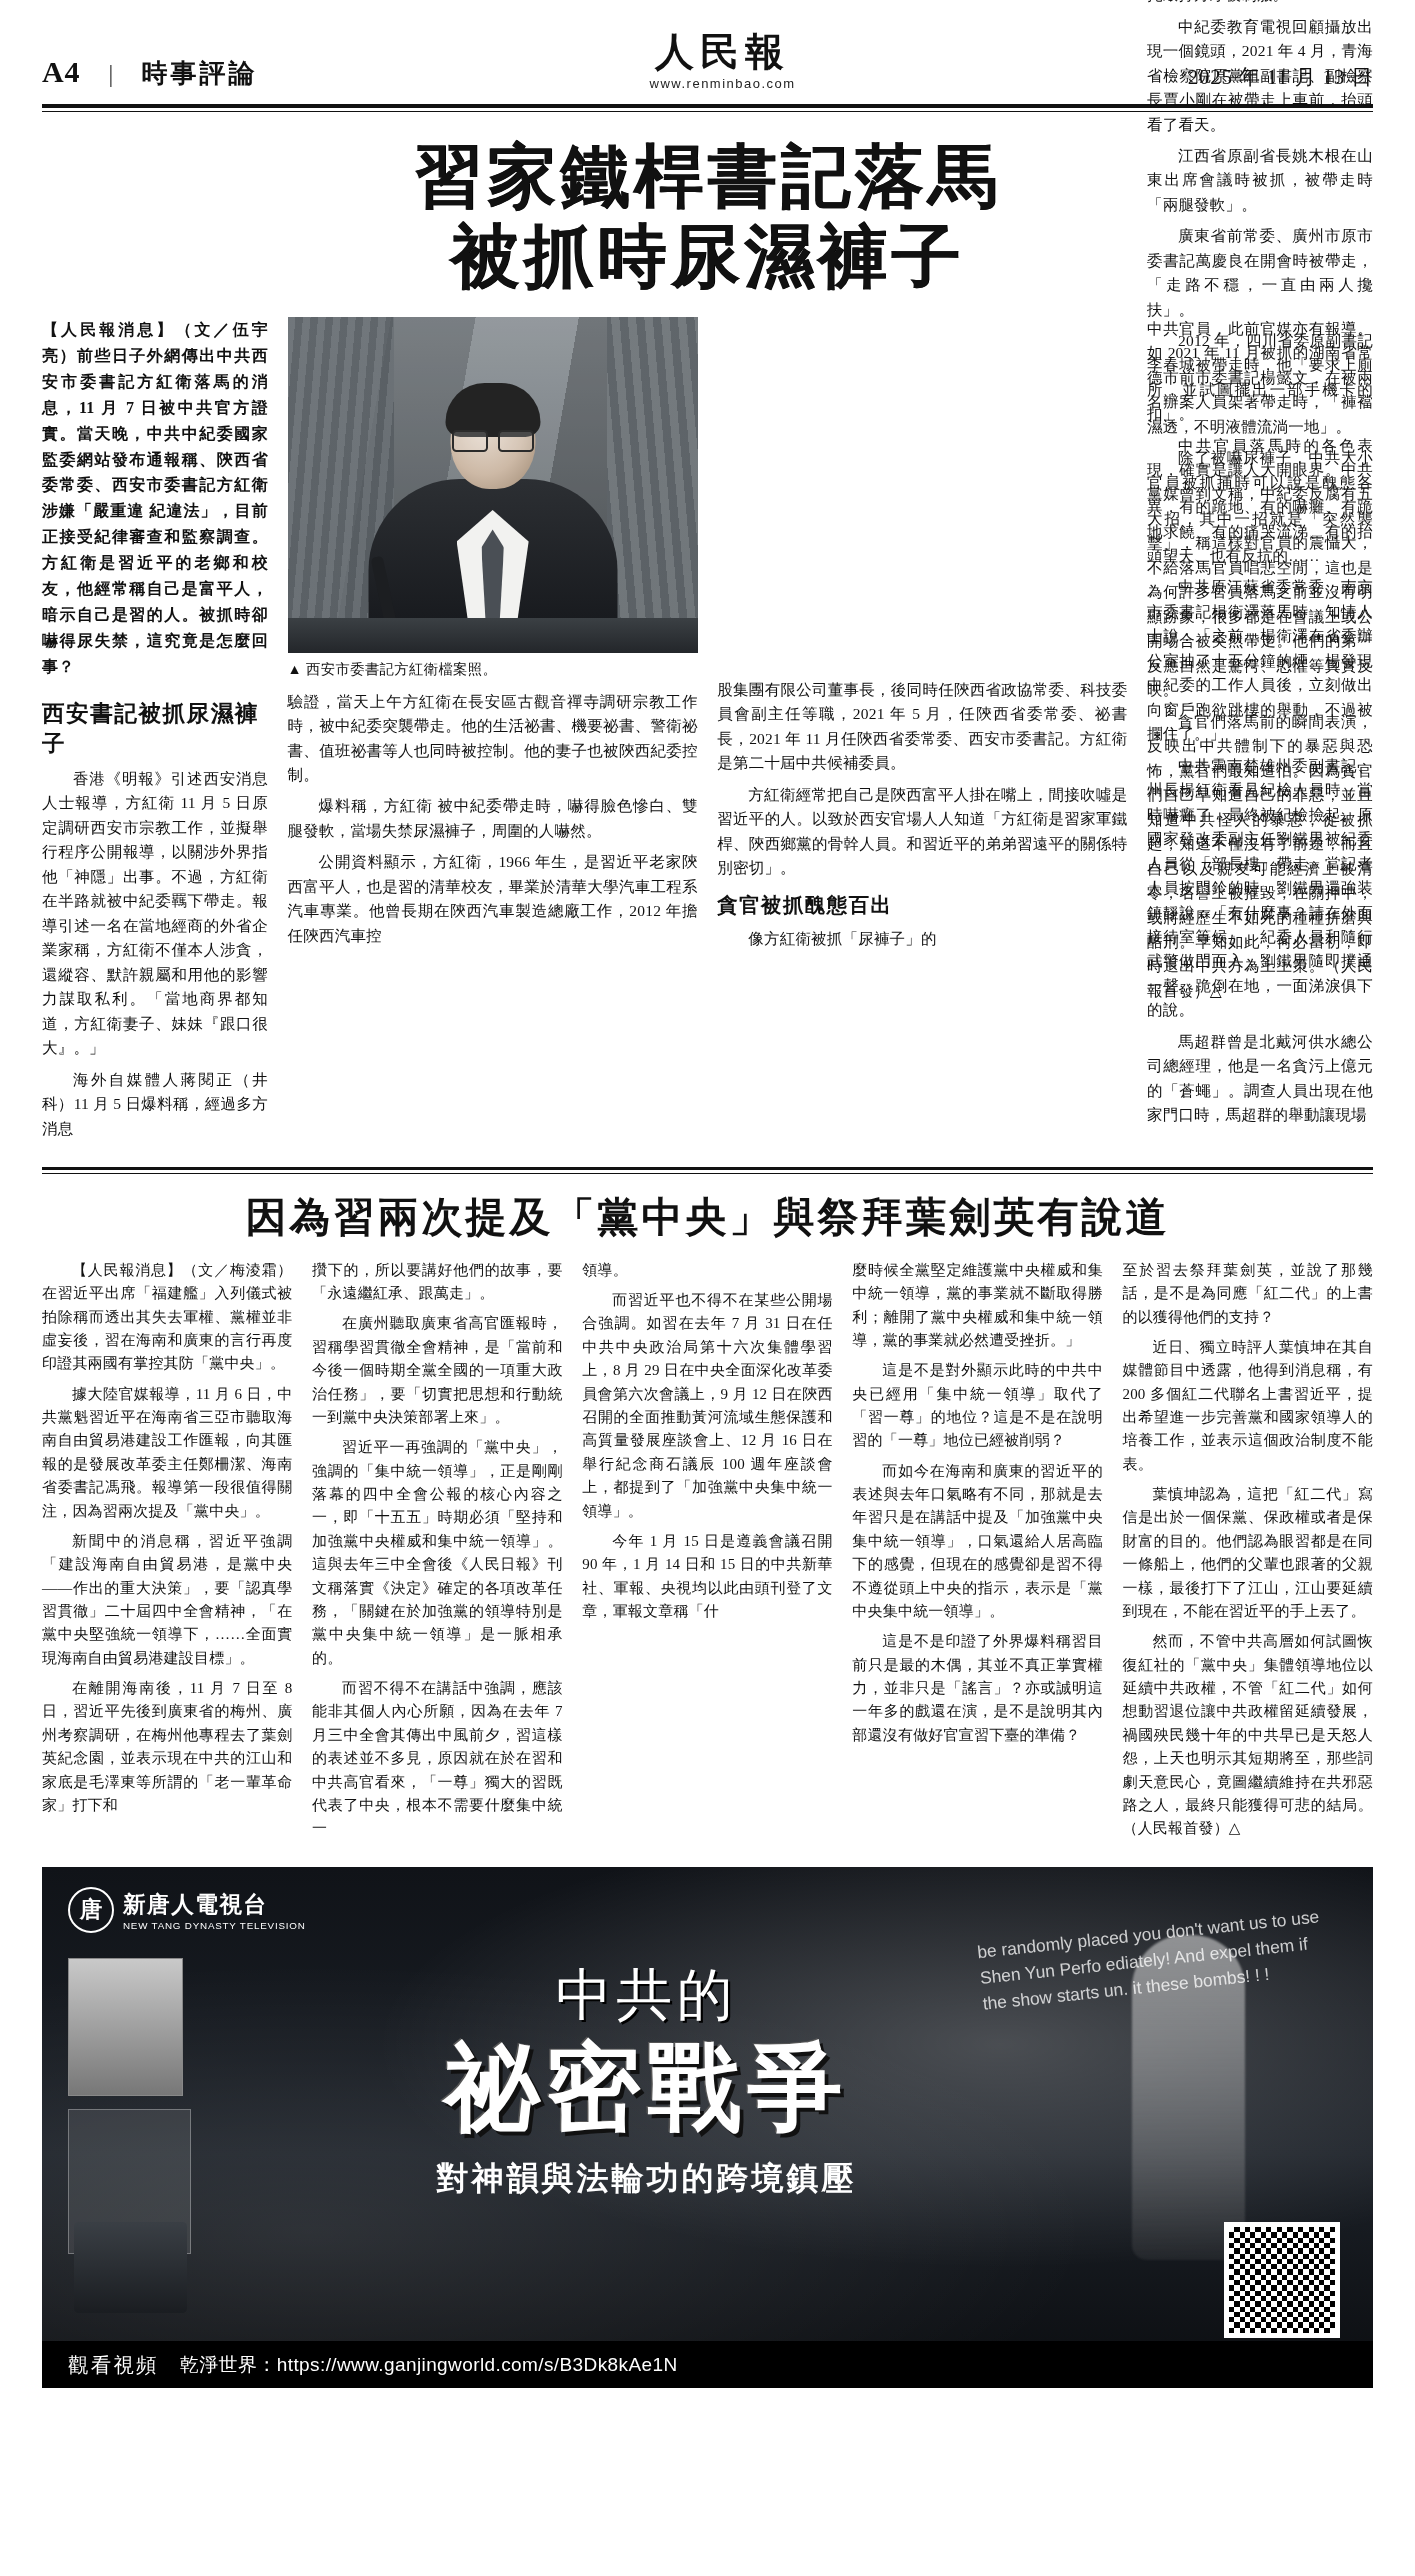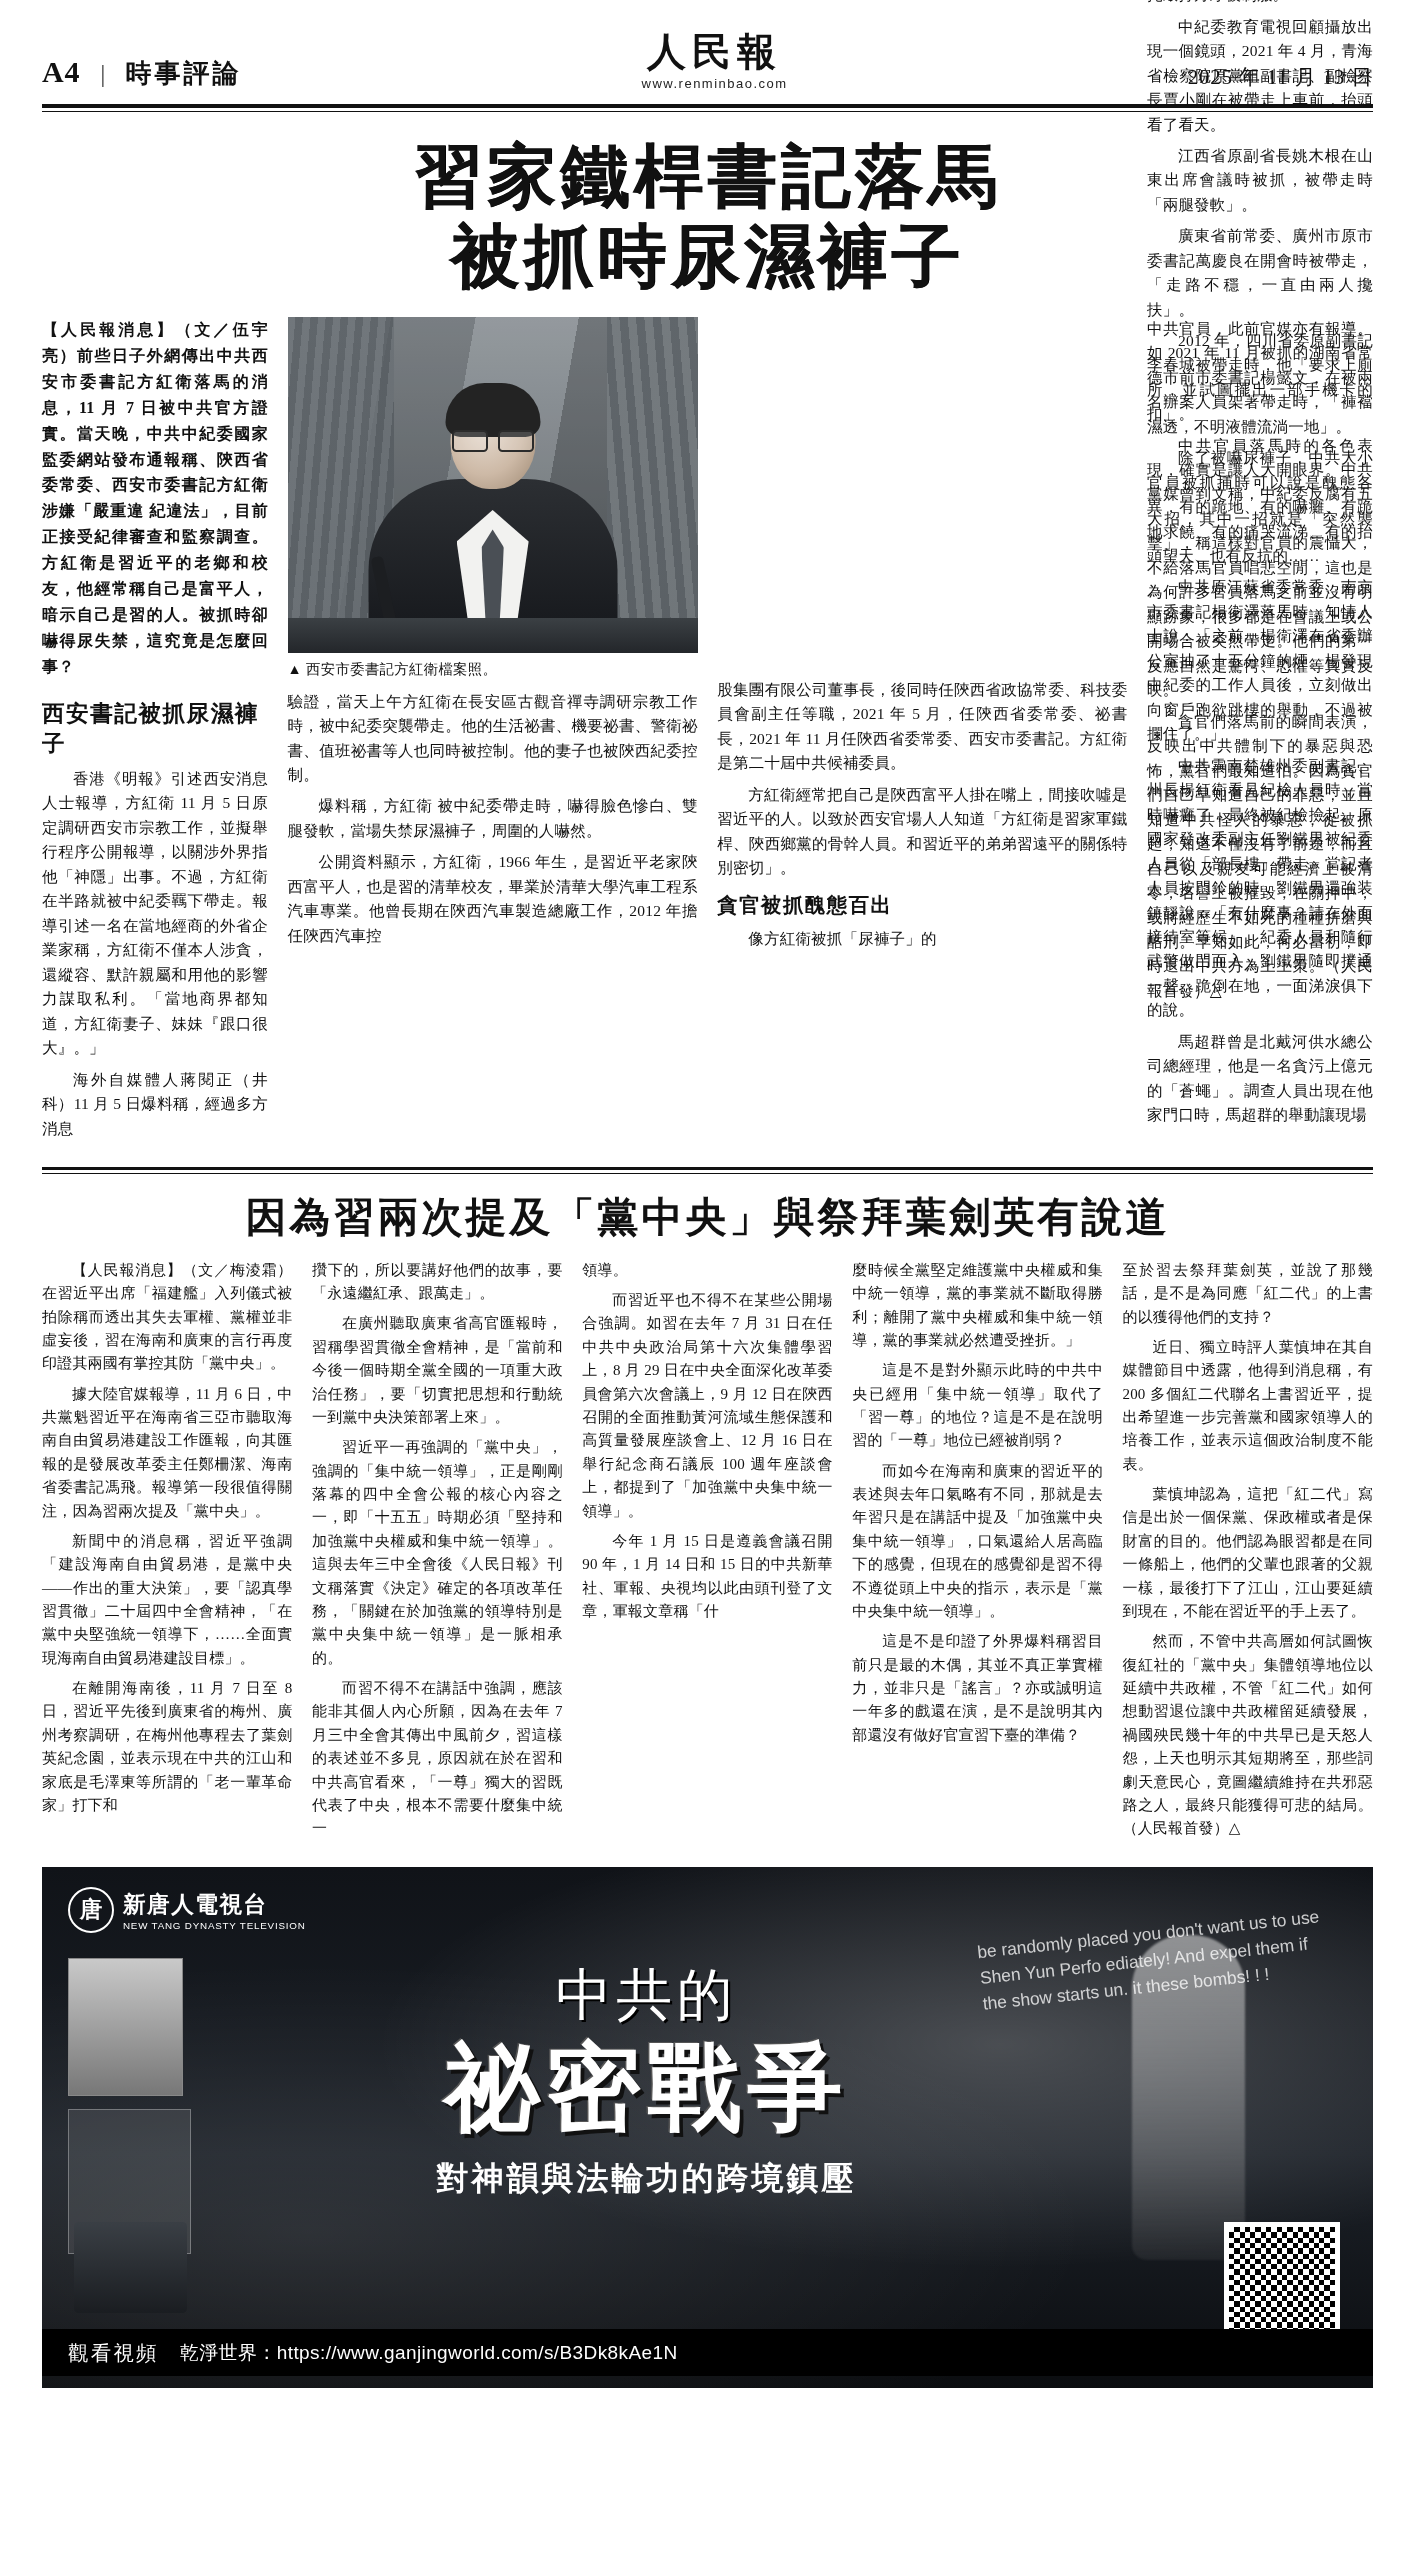--- a/index.html
+++ b/index.html
@@ -18,21 +18,21 @@
     position:relative;
   }
 
   
   .masthead{
     display:flex;
     align-items:flex-end;
     justify-content:space-between;
     padding-bottom:7.5px;
   }
-  .mh-left{display:flex;align-items:baseline;gap:20px;font-weight:bold;}
+  .mh-left{display:flex;align-items:baseline;gap:28px;font-weight:bold;}
   .mh-page{font-size:30px;letter-spacing:0.8px;}
   .mh-bar{font-size:26px;color:#444;font-weight:normal;}
   .mh-section{font-size:26px;letter-spacing:3px;}
   .mh-center{text-align:center;flex:1;}
   .mh-title{
     font-size:39px;font-weight:bold;letter-spacing:6px;line-height:1.05;
   }
   .mh-url{
     font-family:"Liberation Sans","DejaVu Sans",sans-serif;
     font-size:13px;letter-spacing:1.5px;color:#222;margin-top:3px;
@@ -261,21 +261,21 @@
     position:absolute;right:33px;bottom:50px;width:116px;height:116px;background:#fff;padding:5.3px;box-sizing:border-box;
   }
   .ad .qr .q{
     width:100%;height:100%;
     background-image:
       repeating-linear-gradient(90deg,#000 0 5.3px,#fff 5.3px 10.6px),
       repeating-linear-gradient(0deg,#000 0 5.3px,#fff 5.3px 10.6px);
     background-blend-mode:difference;
   }
   .ad .footerbar{
-    position:absolute;left:0;right:0;bottom:12px;height:47px;
+    position:absolute;left:0;right:0;bottom:0;height:47px;
     background:#000;display:flex;align-items:center;gap:21px;padding:0 26px;
     box-sizing:border-box;
   }
   .ad .footerbar .fb1{font-size:20.4px;letter-spacing:2.3px;color:#fff;}
   .ad .footerbar .fb2{font-size:19px;color:#fff;font-family:"Liberation Sans","DejaVu Sans",sans-serif;letter-spacing:0.4px;}
 </style>
 </head>
 <body>
 
 <div class="page">

